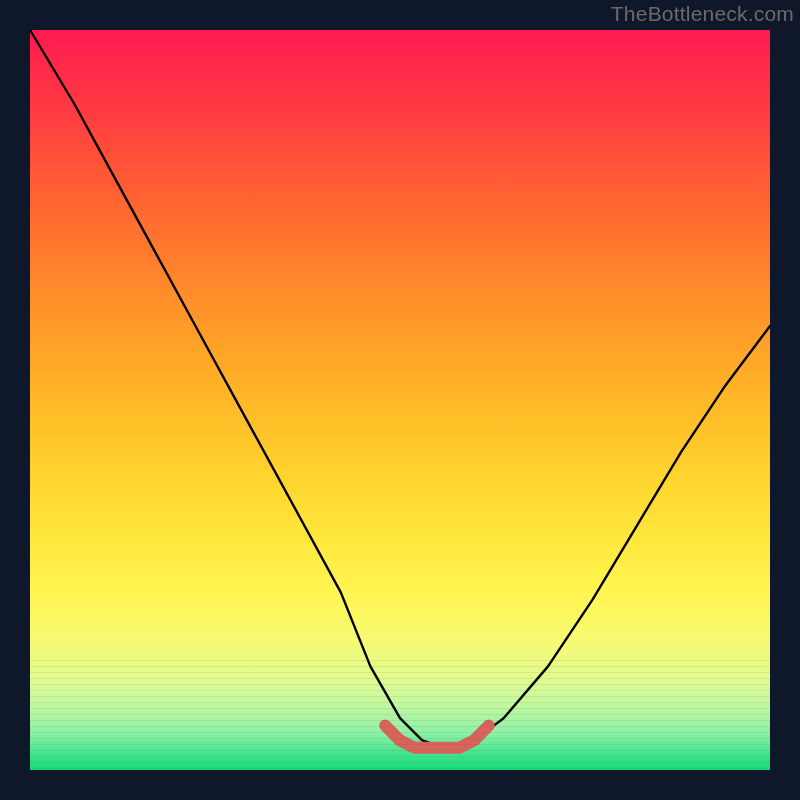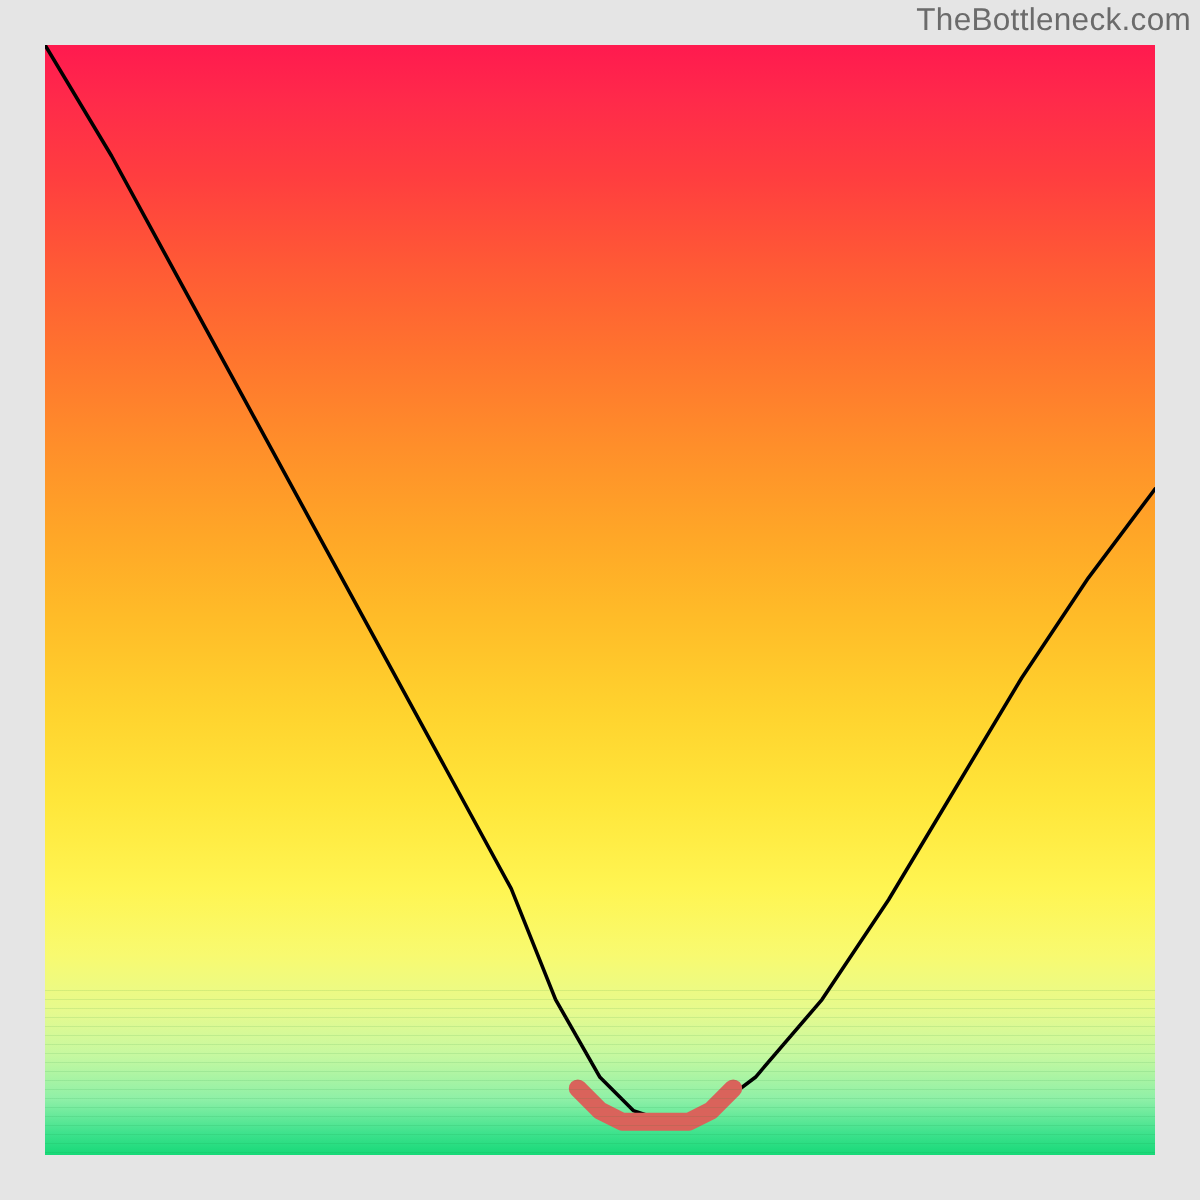--- a/index.html
+++ b/index.html
@@ -7,21 +7,21 @@
     padding: 0;
     width: 800px;
     height: 800px;
     background: #000;
     overflow: hidden;
   }
   .stage {
     position: relative;
     width: 800px;
     height: 800px;
-    background: #e5e5e5;
+    background: #0f172a;
   }
   .plot {
     position: absolute;
     left: 30px;
     top: 30px;
     width: 740px;
     height: 740px;
     background: linear-gradient(
       to bottom,
       #ff1a4f 0%,

